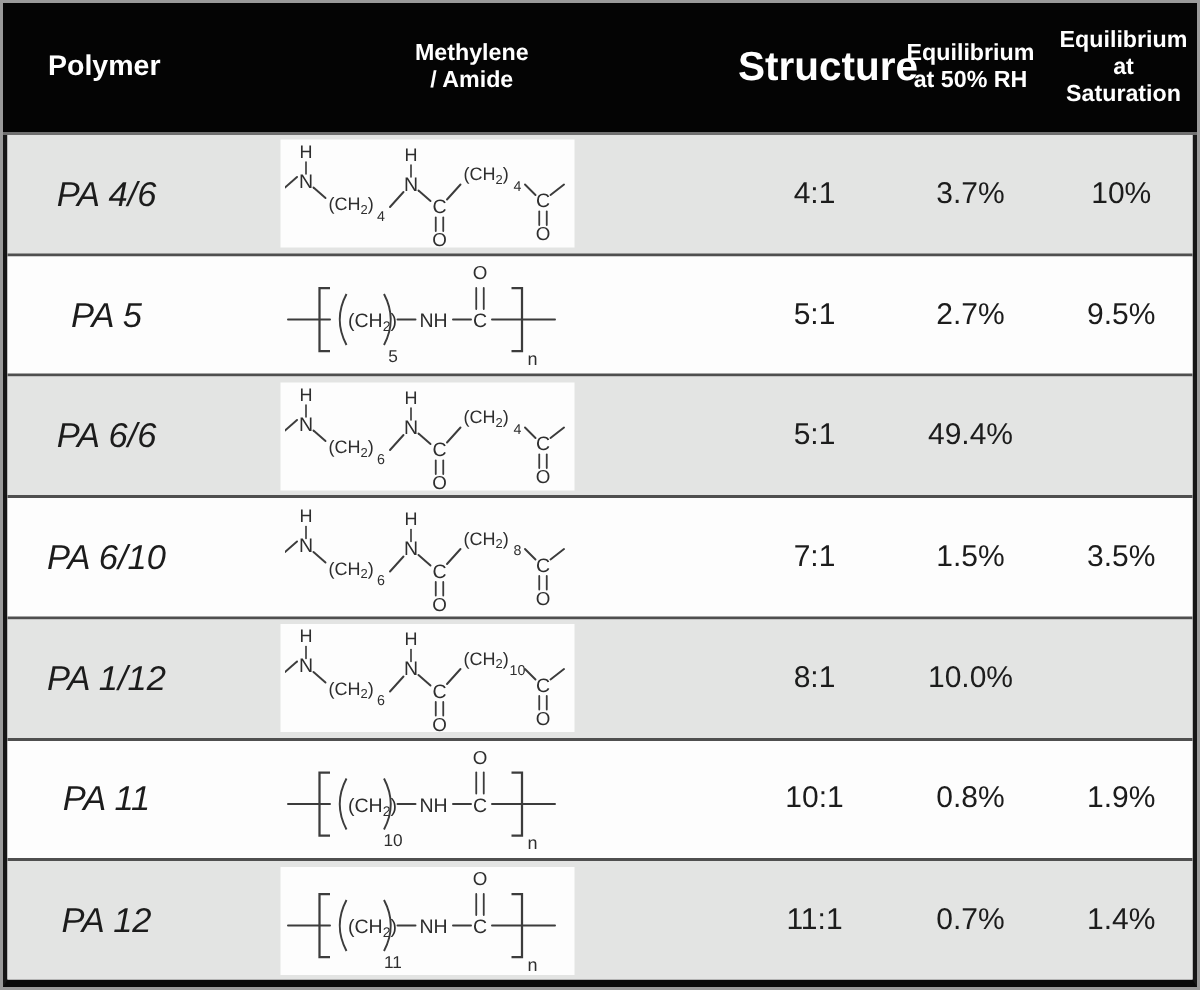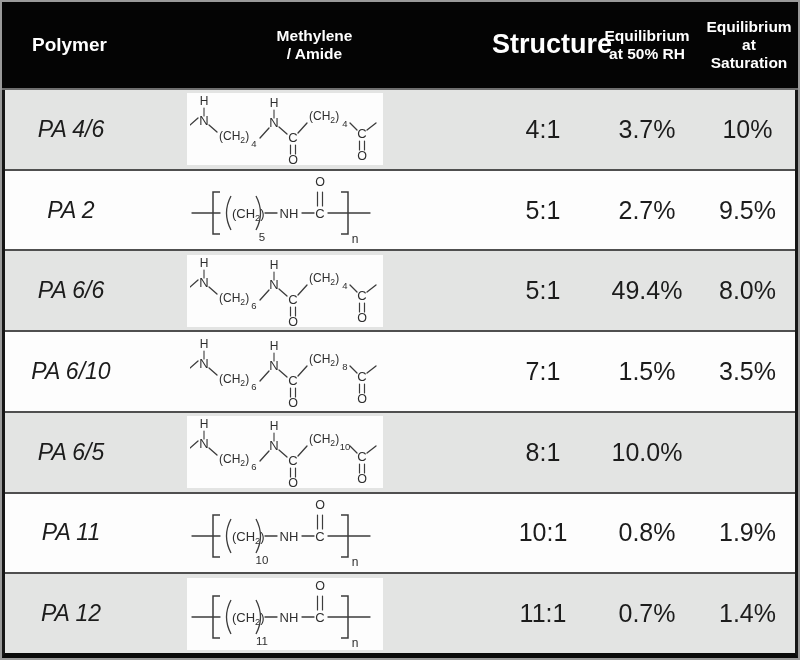--- a/index.html
+++ b/index.html
@@ -41,21 +41,21 @@
     flex:1 1 0;
     display:grid;
     grid-template-columns:132px 355px 102px 106px 95px;
     align-items:center;
     border-bottom:2px solid #4f4f4f;
     color:#1c1c1c;
   }
   .row:last-child{border-bottom:none;}
   .row.gray{background:#e3e4e3;}
   .row.white{background:#fdfdfd;}
-  .cell{text-align:center;font-size:25px;}
+  .cell{text-align:center;font-size:20px;}
   .cell.polymer{font-size:23px;font-style:italic;}
 
   .structure-cell{display:flex;align-items:center;justify-content:flex-start;height:100%;}
   .structure-box{
     margin-left:50px;
     width:196px;height:72px;
     background:#fdfdfd;
     display:flex;align-items:center;justify-content:center;
   }
   .structure-box svg{display:block;}
@@ -112,21 +112,21 @@
               <line x1="177" y1="38" x2="186" y2="31" stroke-width="1.3" stroke-linecap="round"></line>
             </svg>
           </div>
     </div>
     <div class="cell">4:1</div>
     <div class="cell">3.7%</div>
     <div class="cell">10%</div>
   </div>
 
   <div class="row white">
-    <div class="cell polymer">PA 2</div>
+    <div class="cell polymer">PA 5</div>
     <div class="structure-cell">
       <div class="structure-box">
             <svg viewBox="0 0 190 74" width="190" height="74">
               <line x1="2" y1="40" x2="30" y2="40" stroke-width="1.3" stroke-linecap="round"></line>
               <path d="M30,19 L23,19 L23,61 L30,61" stroke-width="1.5"></path>
               <path d="M41,23 Q32,40 41,57" stroke-width="1.3"></path>
               <text x="42" y="45" font-size="13" text-anchor="start"><tspan>(CH</tspan><tspan font-size="9.36" dy="2.86">2</tspan><tspan dy="-2.86">)</tspan></text>
               <path d="M66,23 Q75,40 66,57" stroke-width="1.3"></path>
               <text x="72" y="68" font-size="11.5" text-anchor="middle">5</text>
               <line x1="75" y1="40" x2="87" y2="40" stroke-width="1.3" stroke-linecap="round"></line>
@@ -175,21 +175,20 @@
               <text x="172" y="46" font-size="13" text-anchor="middle">C</text>
               <line x1="169.5" y1="49" x2="169.5" y2="58" stroke-width="1.2" stroke-linecap="round"></line>
               <line x1="174.5" y1="49" x2="174.5" y2="58" stroke-width="1.2" stroke-linecap="round"></line>
               <text x="172" y="68" font-size="12.5" text-anchor="middle">O</text>
               <line x1="177" y1="38" x2="186" y2="31" stroke-width="1.3" stroke-linecap="round"></line>
             </svg>
           </div>
     </div>
     <div class="cell">5:1</div>
     <div class="cell">49.4%</div>
-    <div class="cell">8.0%</div>
   </div>
 
   <div class="row white">
     <div class="cell polymer">PA 6/10</div>
     <div class="structure-cell">
       <div class="structure-box">
             <svg viewBox="0 0 190 74" width="190" height="74">
               <line x1="0" y1="33" x2="8" y2="26" stroke-width="1.3" stroke-linecap="round"></line>
               <text x="14" y="13" font-size="12" text-anchor="middle">H</text>
               <line x1="14" y1="16" x2="14" y2="24" stroke-width="1.1" stroke-linecap="round"></line>
@@ -217,21 +216,21 @@
               <line x1="177" y1="38" x2="186" y2="31" stroke-width="1.3" stroke-linecap="round"></line>
             </svg>
           </div>
     </div>
     <div class="cell">7:1</div>
     <div class="cell">1.5%</div>
     <div class="cell">3.5%</div>
   </div>
 
   <div class="row gray">
-    <div class="cell polymer">PA 6/5</div>
+    <div class="cell polymer">PA 1/12</div>
     <div class="structure-cell">
       <div class="structure-box">
             <svg viewBox="0 0 190 74" width="190" height="74">
               <line x1="0" y1="33" x2="8" y2="26" stroke-width="1.3" stroke-linecap="round"></line>
               <text x="14" y="13" font-size="12" text-anchor="middle">H</text>
               <line x1="14" y1="16" x2="14" y2="24" stroke-width="1.1" stroke-linecap="round"></line>
               <text x="14" y="33" font-size="13" text-anchor="middle">N</text>
               <line x1="19" y1="33" x2="27" y2="40" stroke-width="1.3" stroke-linecap="round"></line>
               <text x="29" y="48" font-size="12" text-anchor="start"><tspan>(CH</tspan><tspan font-size="8.64" dy="2.64">2</tspan><tspan dy="-2.64">)</tspan></text>
               <text x="64" y="55" font-size="9.5" text-anchor="middle">6</text>

